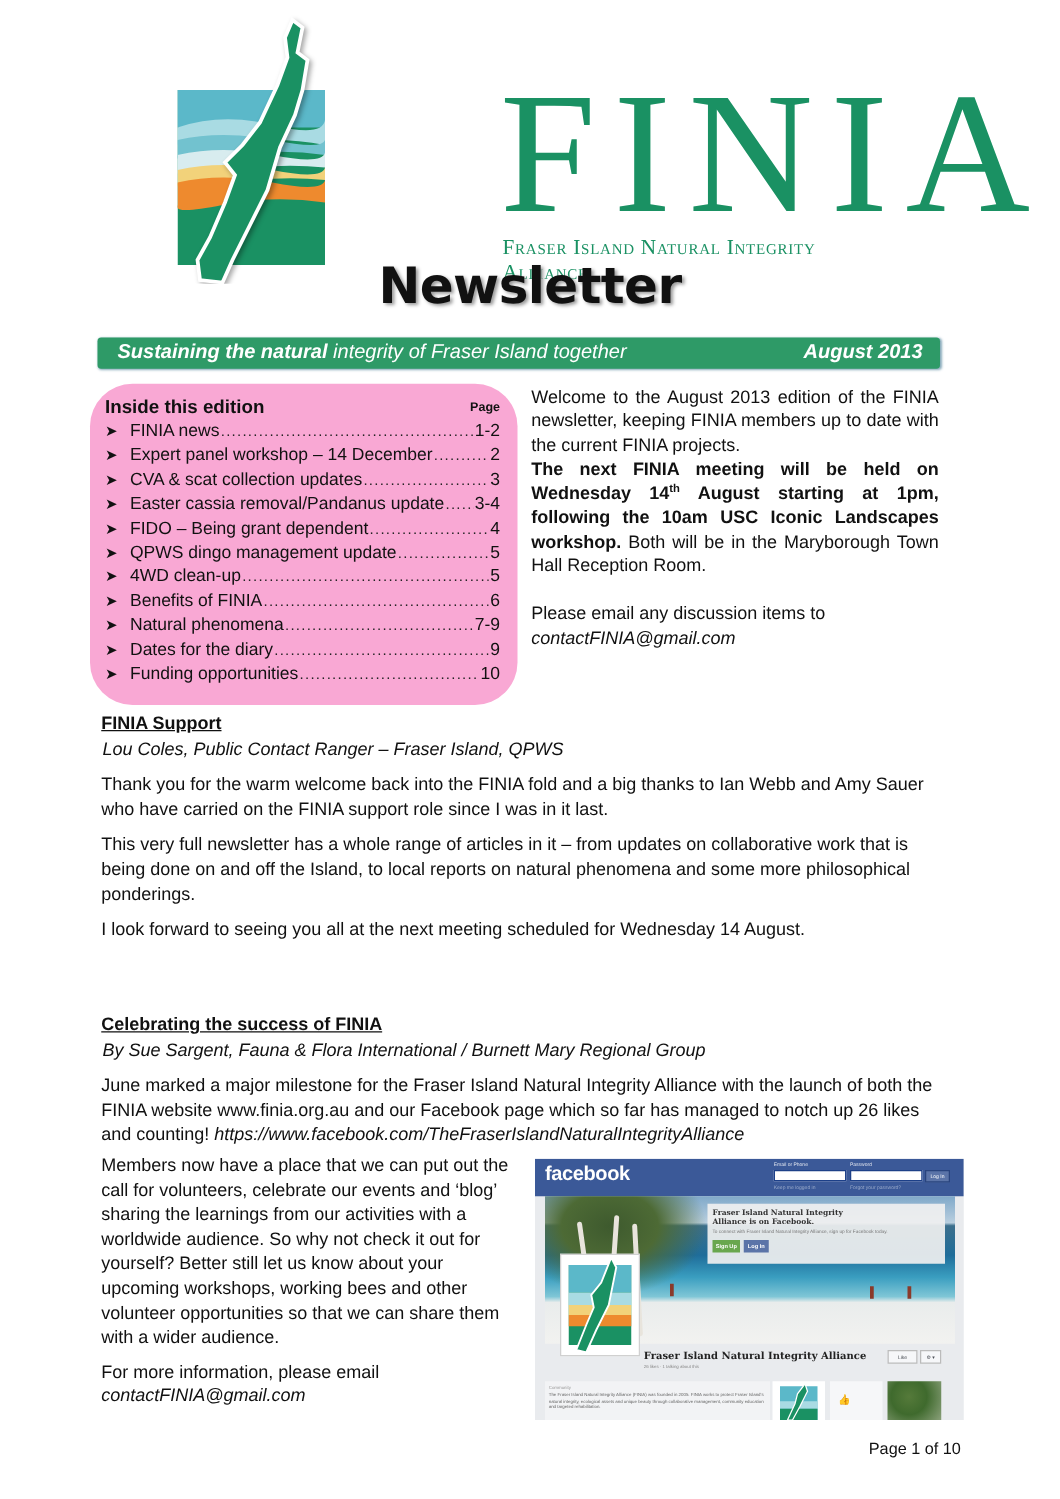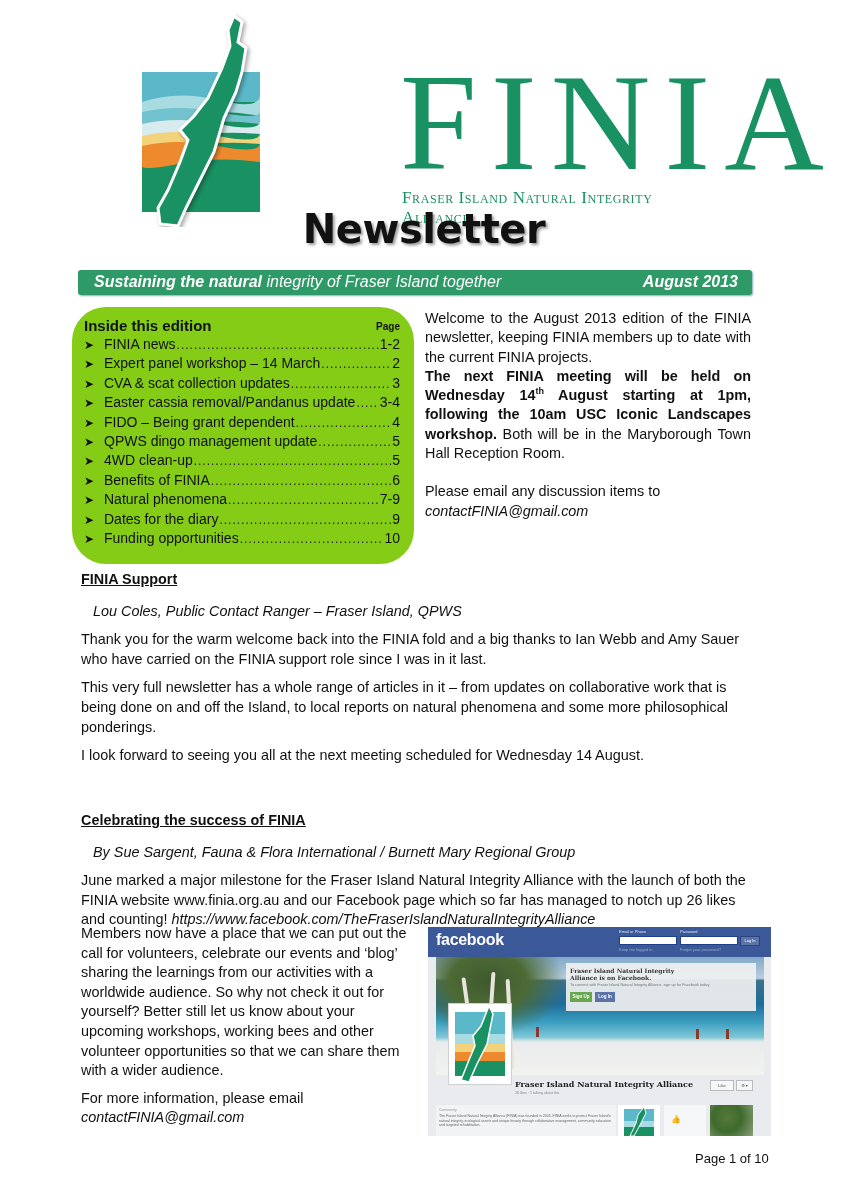--- a/index.html
+++ b/index.html
@@ -19,21 +19,21 @@
   
   #banner { position:absolute; left:78px; top:270px; width:674px; height:25px;
             background:#2e9a67; border-radius:3px; box-shadow:1px 1px 2px #8ab; }
   #banner-tag { position:absolute; left:16px; top:3px; font-size:16px; color:#fff; font-style:italic; }
   #banner-tag b { font-weight:bold; }
   #banner-date { position:absolute; right:14px; top:3px; font-size:16px; color:#fff;
                  font-style:italic; font-weight:bold; }
 
   
   #toc { position:absolute; left:72px; top:307px; width:342px; height:257px;
-         background:#84cc16; border-radius:34px; }
+         background:#f9a8d4; border-radius:34px; }
   #toc-head { position:absolute; left:12px; top:10px; right:14px; height:18px; }
   #toc-title { font-weight:bold; font-size:15px; color:#111; }
   #toc-page { position:absolute; right:0; top:4px; font-size:10px; font-weight:bold; color:#111; }
   #toc-list { position:absolute; left:12px; top:29px; right:14px; list-style:none; margin:0; padding:0; }
   .toc-item { display:flex; align-items:baseline; height:19.4px; font-size:14px; color:#111; }
   .toc-arrow { width:20px; font-size:12px; }
   .toc-label { white-space:nowrap; }
   .toc-dots { flex:1; overflow:hidden; white-space:nowrap; margin:0 1px; color:#222;
               letter-spacing:1px; font-size:12px; }
   .toc-dots::before { content:"........................................................................................................."; }
@@ -41,21 +41,21 @@
 
   
   #welcome { position:absolute; left:425px; top:309px; width:326px; font-size:14.4px; line-height:19.3px; color:#111; }
   #welcome p { margin:0; text-align:justify; }
   #welcome .gap { height:19px; }
   sup { font-size:9px; line-height:0; }
 
   
   .art { position:absolute; left:81px; width:670px; font-size:14.4px; line-height:19.6px; color:#111; }
   .art h2 { margin:0; font-size:14.4px; font-weight:bold; text-decoration:underline; }
-  .art .byline { margin:12px; font-style:italic; }
+  .art .byline { margin:1px; font-style:italic; }
   .art p { margin:0 0 9px 0; }
   #art1 { top:570px; }
   #art1 .byline { margin-bottom:9px; }
   #art2 { top:811px; }
   #art2 .byline { margin-bottom:9px; }
   #art2-col { position:absolute; left:81px; top:924px; width:330px; font-size:14.4px; line-height:19.6px; color:#111; }
   #art2-col p { margin:0 0 8px 0; }
 
   
   #fb { position:absolute; left:428px; top:927px; width:343px; height:209px; background:#e9ebee; overflow:hidden; }
@@ -133,21 +133,21 @@
   </div>
   <ul id="toc-list">
     <li class="toc-item">
         <span class="toc-arrow">➤</span>
         <span class="toc-label">FINIA news</span>
         <span class="toc-dots"></span>
         <span class="toc-num">1-2</span>
       </li>
     <li class="toc-item">
         <span class="toc-arrow">➤</span>
-        <span class="toc-label">Expert panel workshop – 14 March</span>
+        <span class="toc-label">Expert panel workshop – 14 December</span>
         <span class="toc-dots"></span>
         <span class="toc-num">2</span>
       </li>
     <li class="toc-item">
         <span class="toc-arrow">➤</span>
         <span class="toc-label">CVA &amp; scat collection updates</span>
         <span class="toc-dots"></span>
         <span class="toc-num">3</span>
       </li>
     <li class="toc-item">

